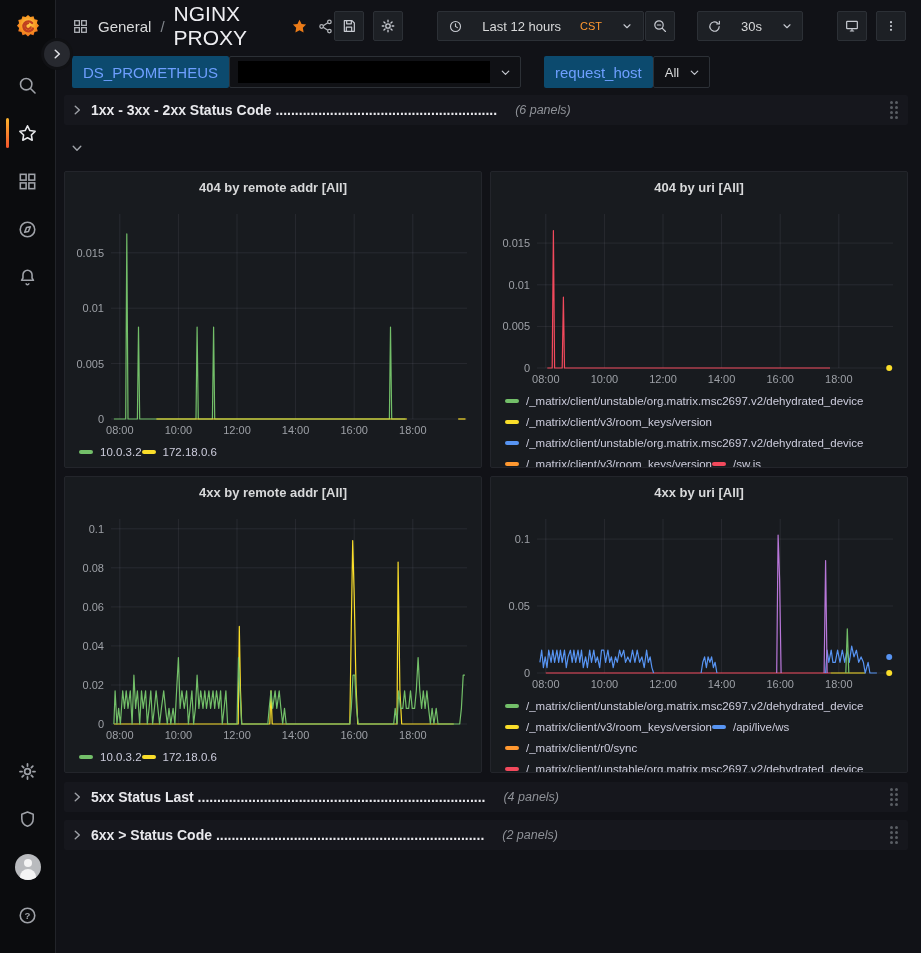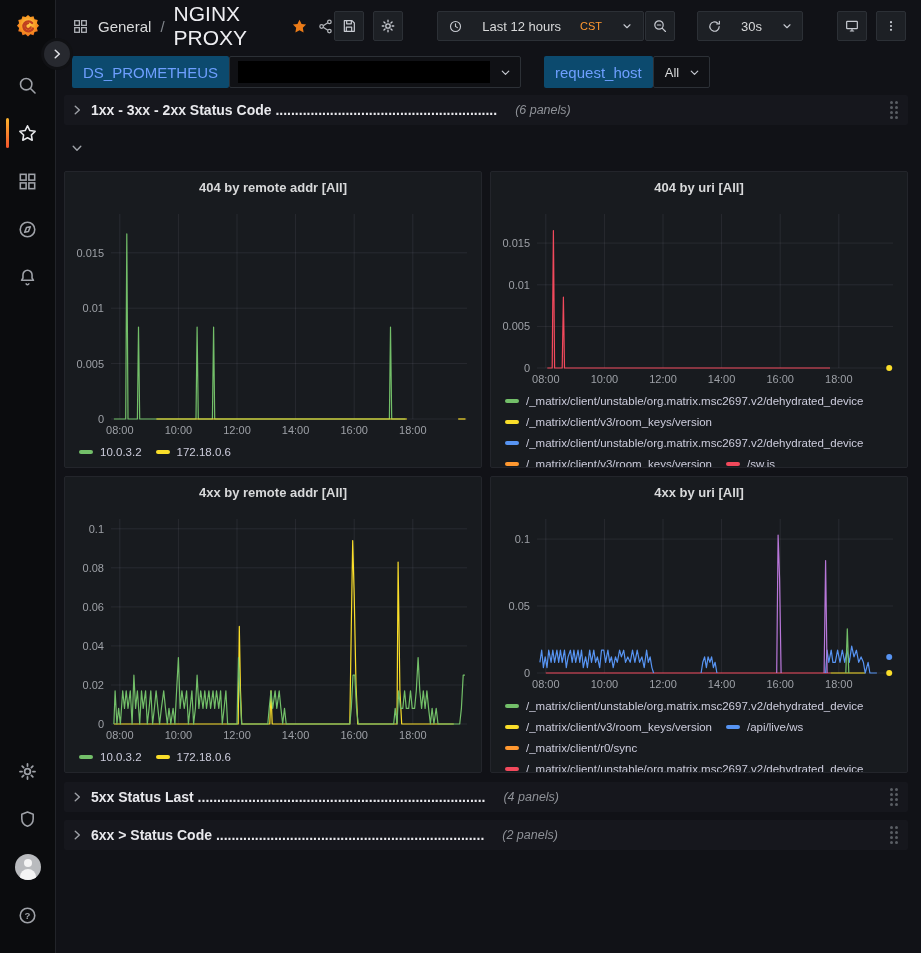--- a/index.html
+++ b/index.html
@@ -48,21 +48,21 @@
   .rowtitle{font-size:14px;font-weight:700;color:#e8e8ec;white-space:nowrap;overflow:hidden}
   .rowcount{font-size:12.5px;font-style:italic;color:#8e9197;margin-left:18px;white-space:nowrap}
   .rowspace{flex:1}
   .grip{display:grid;grid-template-columns:repeat(2,3px);grid-auto-rows:3px;gap:2px;padding:2px;cursor:grab}
   .grip i{width:3px;height:3px;background:#5a5e64;border-radius:50%}
   .panelgrid{display:grid;grid-template-columns:1fr 1fr;gap:8px;margin-bottom:9px}
   .panel{height:297px;background:#181b1f;border:1px solid #23252b;border-radius:2px;overflow:hidden;display:flex;flex-direction:column}
   .ptitle{height:24px;line-height:24px;text-align:center;font-size:13px;font-weight:600;color:#d8d9da;cursor:pointer;margin-top:4px;flex:none}
   svg.chart{display:block;flex:none}
   .chart text{fill:#9da0a6;font-size:11px;font-family:"Liberation Sans",sans-serif}
-  .legend{padding:2px 4px 0 14px;overflow:hidden;display:flex;flex-wrap:wrap;column-gap:14px;align-content:flex-start;flex:1;min-height:0}
+  .legend{padding:2px 4px 0 14px;overflow:hidden;display:flex;flex-wrap:wrap;align-content:flex-start;flex:1;min-height:0}
   .legend .li{display:flex;align-items:center;gap:7px;height:21px;white-space:nowrap;cursor:pointer}
   .legend .sw{width:14px;height:4px;border-radius:2px;flex:none}
   .legend .lt{font-size:11.5px;color:#ccccdc}
 </style>
 </head>
 <body>
 
 <div class="app">
 
   <aside class="sidebar">

